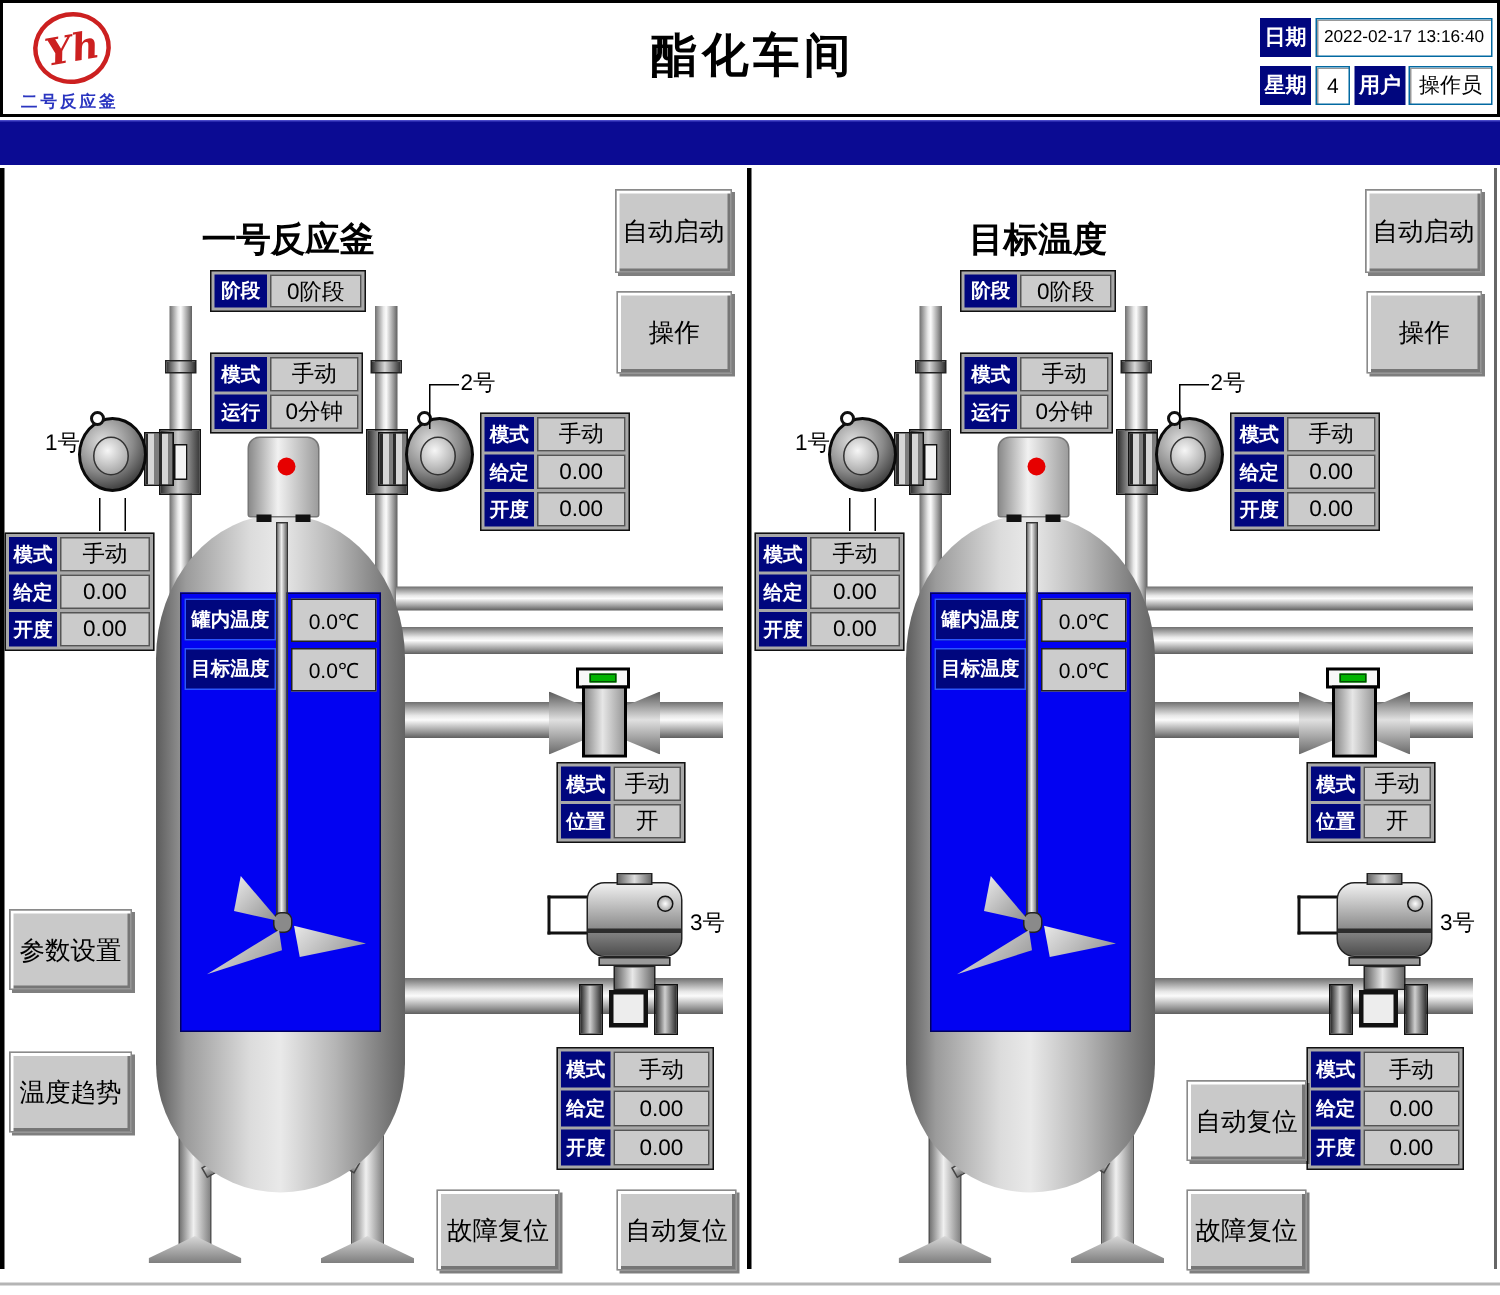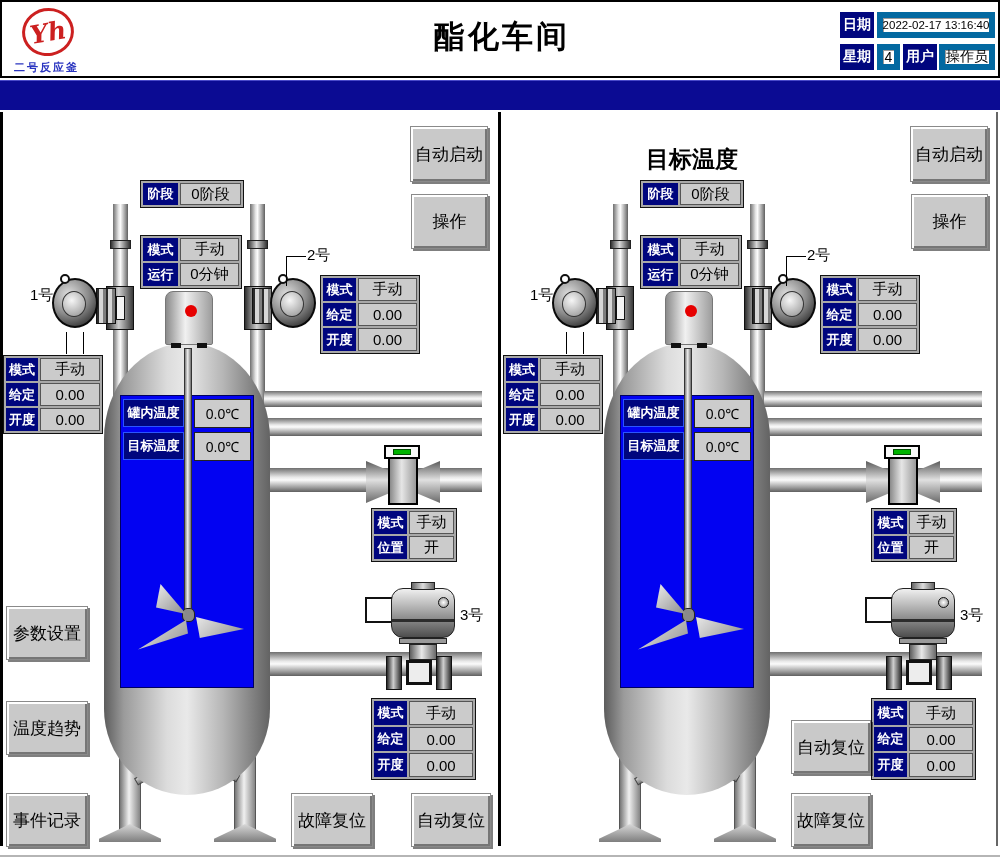--- a/index.html
+++ b/index.html
@@ -5,21 +5,21 @@
   * { margin:0; padding:0; box-sizing:border-box; }
   html,body { width:1000px; height:863px; background:#fff; font-family:"Liberation Sans", sans-serif; position:relative; overflow:hidden; }
 
   
   .header { position:absolute; left:0; top:0; width:1000px; height:78px; background:#fff; border:2px solid #000; }
   .logo { position:absolute; left:12px; top:4px; width:80px; height:72px; }
   .logo-mark { position:absolute; left:8px; top:2px; width:52px; height:48px; border:3px solid #cc2020; border-radius:50%; color:#cc2020; font-family:"DejaVu Serif", serif; font-style:italic; font-weight:bold; font-size:25px; display:flex; align-items:center; justify-content:center; transform:rotate(-10deg); background:#fff; }
   .logo-text { position:absolute; left:0; top:54px; width:84px; color:#2a35c0; font-size:11px; font-weight:bold; letter-spacing:2px; white-space:nowrap; }
   .main-title { position:absolute; left:350px; top:14px; width:300px; height:46px; text-align:center; font-size:31px; font-weight:bold; color:#000; letter-spacing:3px;font-family:Liberation Serif, serif; }
   .hlabel { position:absolute; height:26px; background:#00067e; color:#fff; font-weight:bold; font-size:14px; display:flex; align-items:center; justify-content:center; }
-  .hval { position:absolute; height:26px; background:#fff; border:6px solid #0369a1; box-shadow:inset 1px 1px 0 #999; color:#000; display:flex; align-items:center; justify-content:center; white-space:nowrap; }
+  .hval { position:absolute; height:26px; background:#fff; border:1px solid #0369a1; box-shadow:inset 1px 1px 0 #999; color:#000; display:flex; align-items:center; justify-content:center; white-space:nowrap; }
 
   .navy-bar { position:absolute; left:0; top:80px; width:1000px; height:30px; background:#0b0b93; border-top:1px solid #4949c9; }
   .vline { position:absolute; top:112px; height:734px; width:3px; background:#000; }
   .bottomline { position:absolute; left:0; top:855px; width:1000px; height:2px; background:#b5b5b5; }
 
   
   .panel { position:absolute; top:110px; width:496px; height:753px; overflow:hidden; }
   .panel-title { position:absolute; left:88px; top:34px; width:204px; height:30px; text-align:center; font-size:23px; font-weight:bold; color:#000; white-space:nowrap; }
 
   
@@ -254,25 +254,25 @@
     <div class="fr">
         <span class="fl">给定</span>
         <span class="fv">0.00</span>
       </div>
     <div class="fr">
         <span class="fl">开度</span>
         <span class="fv">0.00</span>
       </div>
   </div>
 
+  <div class="panel-title">一号反应釜</div>
   <div class="btn" style="left:408px;top:16px;width:78px;height:56px">自动启动</div>
   <div class="btn" style="left:409px;top:84px;width:77px;height:55px">操作</div>
   <div class="btn" style="left:4px;top:591px;width:82px;height:54px">温度趋势</div>
   <div class="btn" style="left:4px;top:496px;width:82px;height:54px">参数设置</div>
-  <div class="btn" style="left:4px;top:683px;width:82px;height:54px">事件记录</div>
   <div class="btn" style="left:289px;top:683px;width:82px;height:54px">故障复位</div>
   <div class="btn" style="left:409px;top:683px;width:80px;height:54px">自动复位</div>
 </section>
 
 <section class="panel" style="left:502px">
 
   <div class="pipe-v" style="left:111px;top:94px;height:330px"></div>
   <div class="pipe-v" style="left:248px;top:94px;height:332px"></div>
   <div class="vband" style="left:108px;top:130px"></div>
   <div class="vband" style="left:245px;top:130px"></div>

